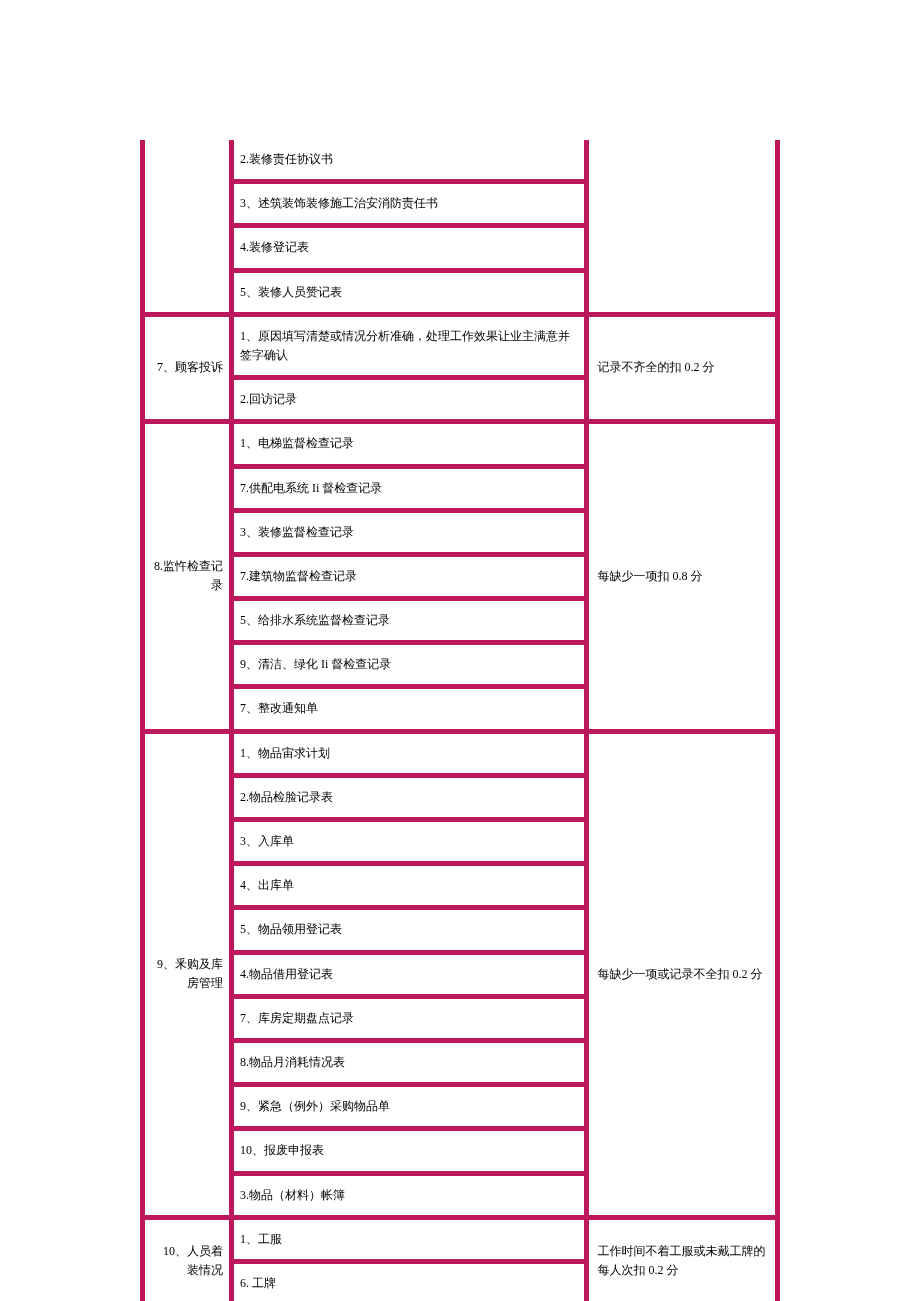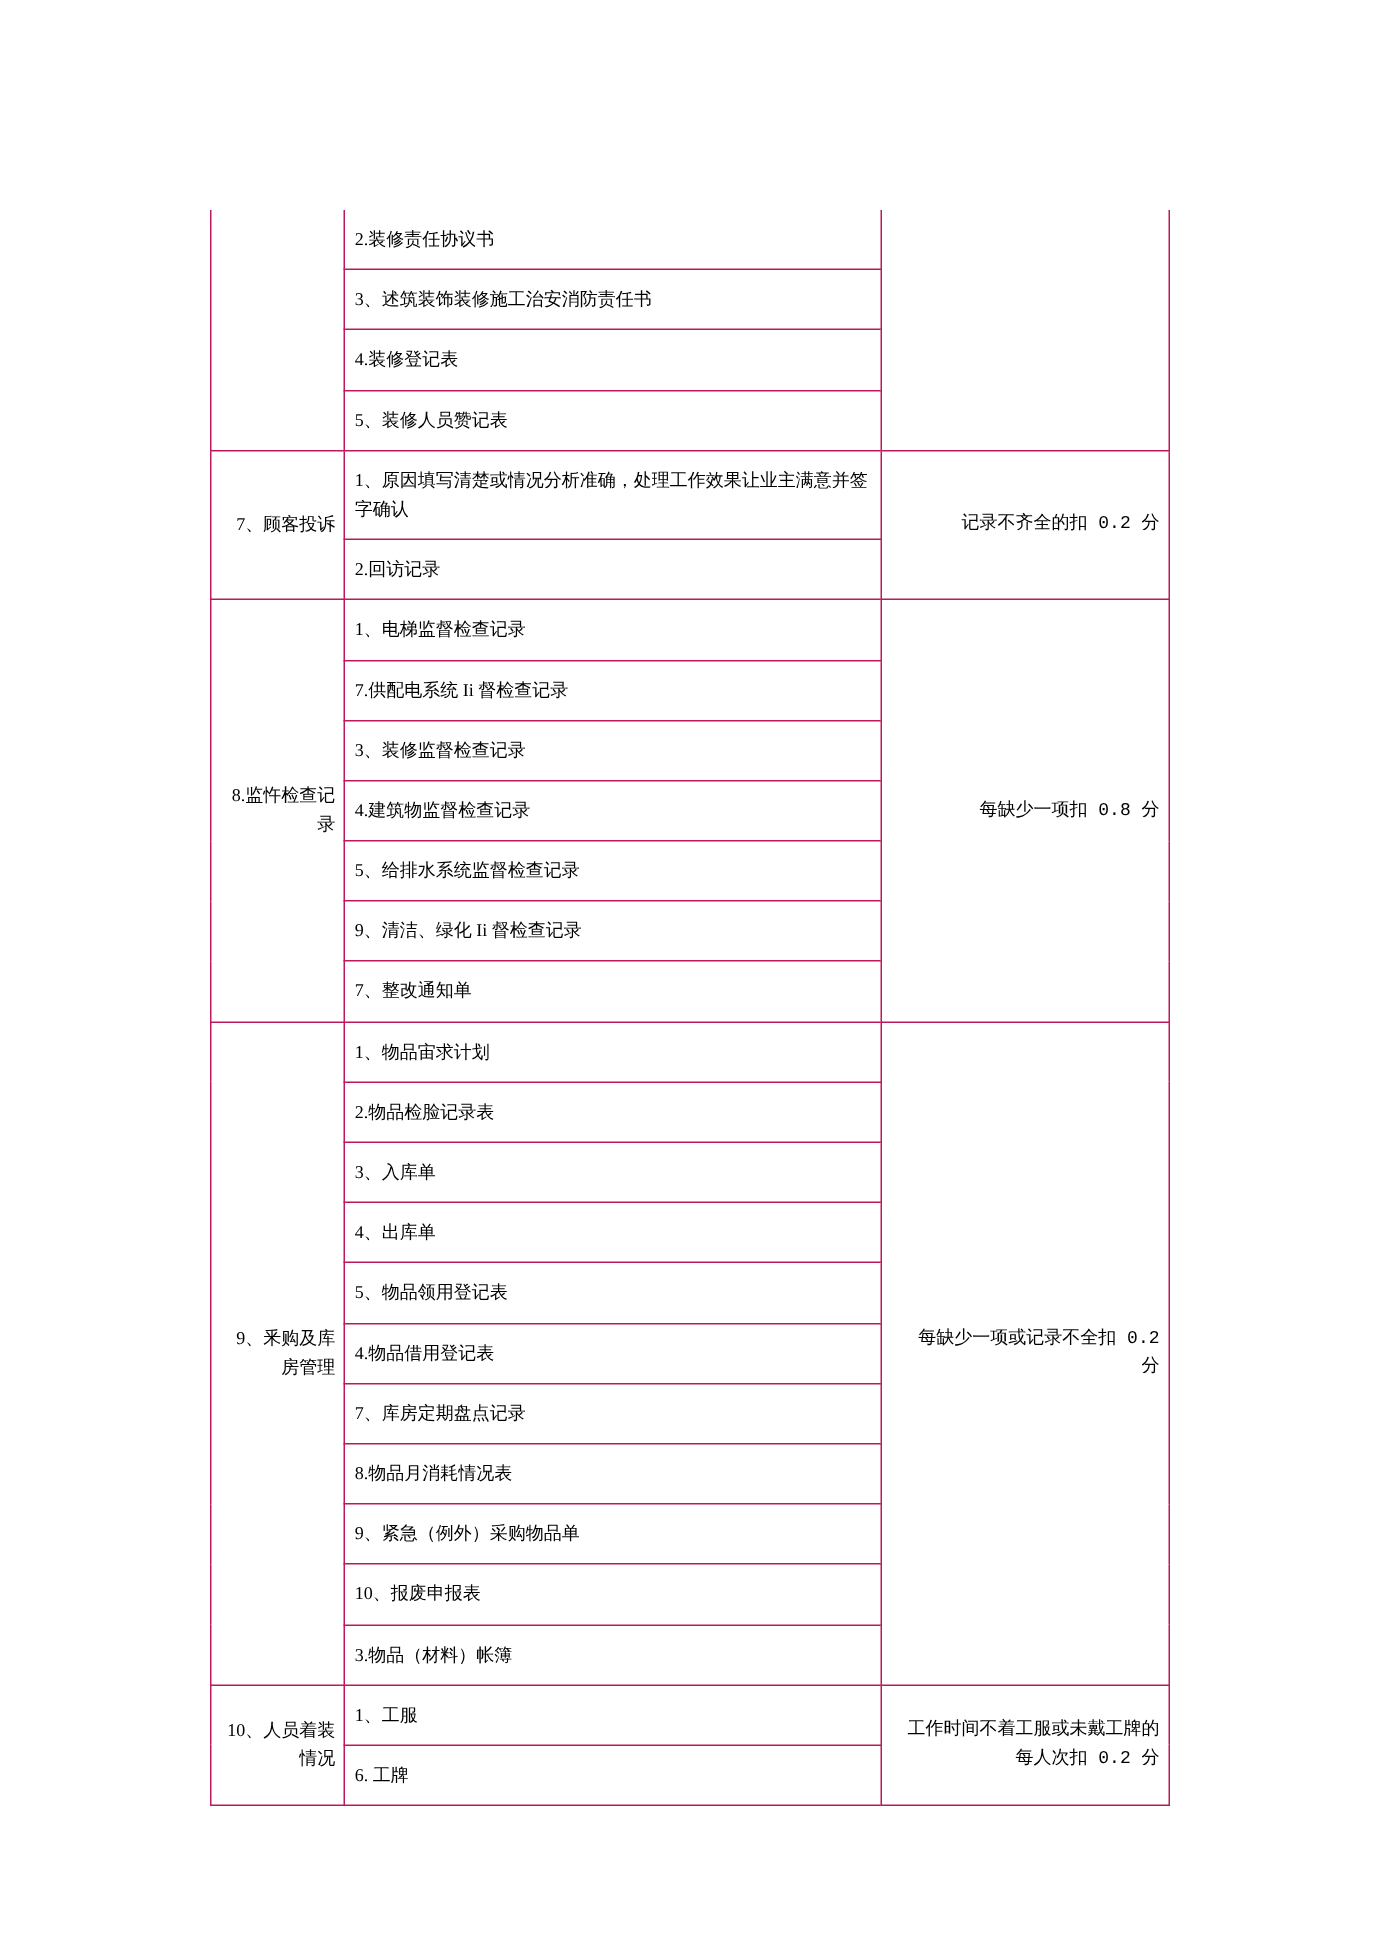--- a/index.html
+++ b/index.html
@@ -13,38 +13,37 @@
       padding: 140px 140px 200px 140px;
       font-size: 12px;
       color: #000;
     }
     table {
       border-collapse: collapse;
       width: 100%;
       table-layout: fixed;
     }
     td {
-      border: 1px solid #be185d;
+      border: 5px solid #be185d;
       padding: 10px 6px;
       vertical-align: middle;
       line-height: 1.6;
     }
     .col1 {
       width: 14%;
       text-align: right;
     }
     .col2 {
       width: 56%;
       text-align: left;
     }
     .col3 {
       width: 30%;
-      text-align: right;
+      text-align: left;
       padding-left: 8px;
-      font-family: Liberation Mono, monospace;
     }
     .no-top {
       border-top: none;
     }
   </style>
 </head>
 <body>
 
 <table>
   <tbody id="tbody">
@@ -75,21 +74,21 @@
         <td class="col2">1、电梯监督检查记录</td>
         <td class="col3" rowspan="7">每缺少一项扣 0.8 分</td>
       </tr>
       <tr>
         <td class="col2">7.供配电系统 Ii 督检查记录</td>
       </tr>
       <tr>
         <td class="col2">3、装修监督检查记录</td>
       </tr>
       <tr>
-        <td class="col2">4.建筑物监督检查记录</td>
+        <td class="col2">7.建筑物监督检查记录</td>
       </tr>
       <tr>
         <td class="col2">5、给排水系统监督检查记录</td>
       </tr>
       <tr>
         <td class="col2">9、清洁、绿化 Ii 督检查记录</td>
       </tr>
       <tr>
         <td class="col2">7、整改通知单</td>
       </tr>

